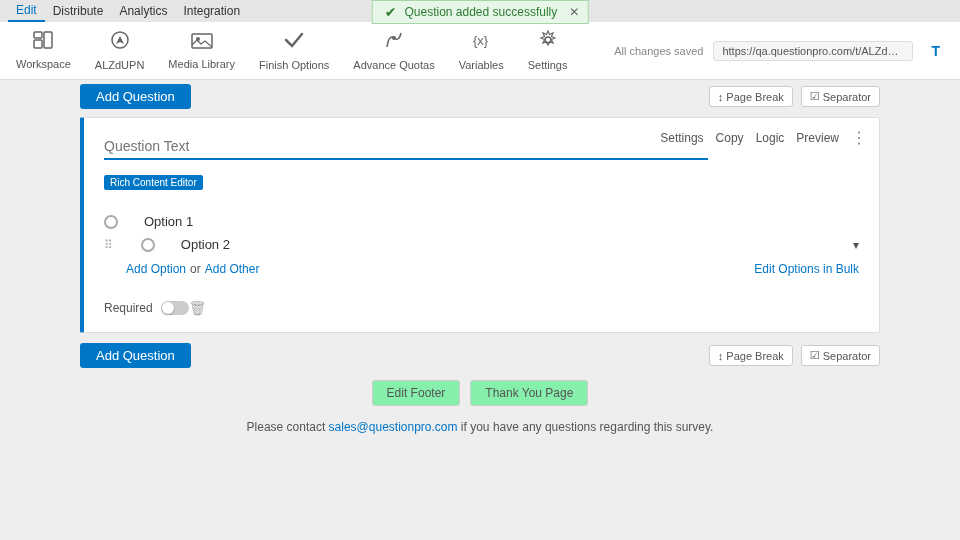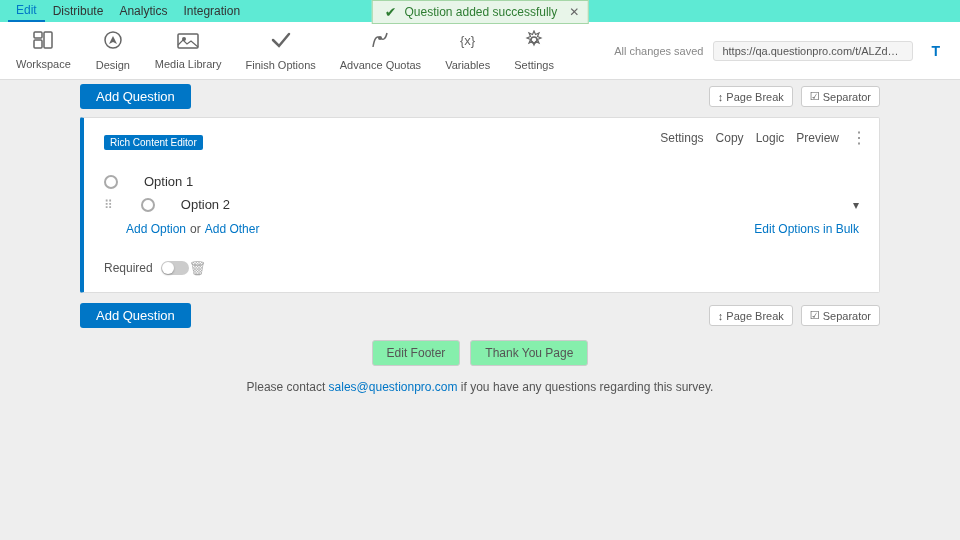--- a/index.html
+++ b/index.html
@@ -1,21 +1,21 @@
 <!DOCTYPE html>
 <html><head>
   <meta charset="utf-8">
   <style>
     * { box-sizing: border-box; margin: 0; padding: 0; }
     body { font-family: Arial, sans-serif; font-size: 13px; background: #f5f5f5; width: 960px; height: 540px; overflow: hidden; }
 
     
     .top-nav {
       display: flex; align-items: center;
-      background: #5eead4; border-bottom: 1px solid #ddd;
+      background: #e5e5e5; border-bottom: 1px solid #ddd;
       height: 22px; padding: 0 8px;
     }
     .top-nav-item {
       font-size: 12px; color: #333; padding: 0 8px; cursor: pointer; height: 100%; display: flex; align-items: center;
     }
     .top-nav-item.active { color: #0076c6; border-bottom: 2px solid #0076c6; }
 
     
     .success-banner {
       position: absolute; top: 0; left: 50%; transform: translateX(-50%);
@@ -185,21 +185,21 @@
     </span>
     <span>Workspace</span>
   </div>
   <div class="toolbar-item">
     <span class="toolbar-icon">
       <svg width="20" height="20" viewBox="0 0 20 20">
           <circle cx="10" cy="10" r="8" fill="none" stroke="#666" stroke-width="1.5"></circle>
           <path d="M10 6 L14 14 L10 12 L6 14 Z" fill="#666"></path>
         </svg>
     </span>
-    <span>Design</span>
+    <span>ALZdUPN</span>
   </div>
   <div class="toolbar-item">
     <span class="toolbar-icon">
       <svg width="22" height="18" viewBox="0 0 22 18">
           <rect x="1" y="3" width="20" height="14" rx="1" fill="none" stroke="#666" stroke-width="1.5"></rect>
           <circle cx="7" cy="8" r="2" fill="#666"></circle>
           <path d="M1 14 L6 9 L10 13 L14 10 L21 16" stroke="#666" stroke-width="1.2" fill="none"></path>
         </svg>
     </span>
     <span>Media Library</span>
@@ -266,20 +266,23 @@
     
     <div class="question-card-actions">
       <span class="card-action">Settings</span>
       <span class="card-action">Copy</span>
       <span class="card-action">Logic</span>
       <span class="card-action">Preview</span>
       <span class="card-action-more">⋮</span>
     </div>
 
     
+    <div style="margin-top:4px; margin-bottom:6px;">
+      <input type="text" class="question-text-input" value="" placeholder="Question Text" style="">
+    </div>
     <button class="rich-content-btn">Rich Content Editor</button>
 
     
     <div style="margin-top: 8px;">
       <div class="option-row">
         <span class="option-radio"></span>
         <span class="option-text">Option 1</span>
       </div>
       <div class="option-row">
         <span class="option-drag">⠿</span>

